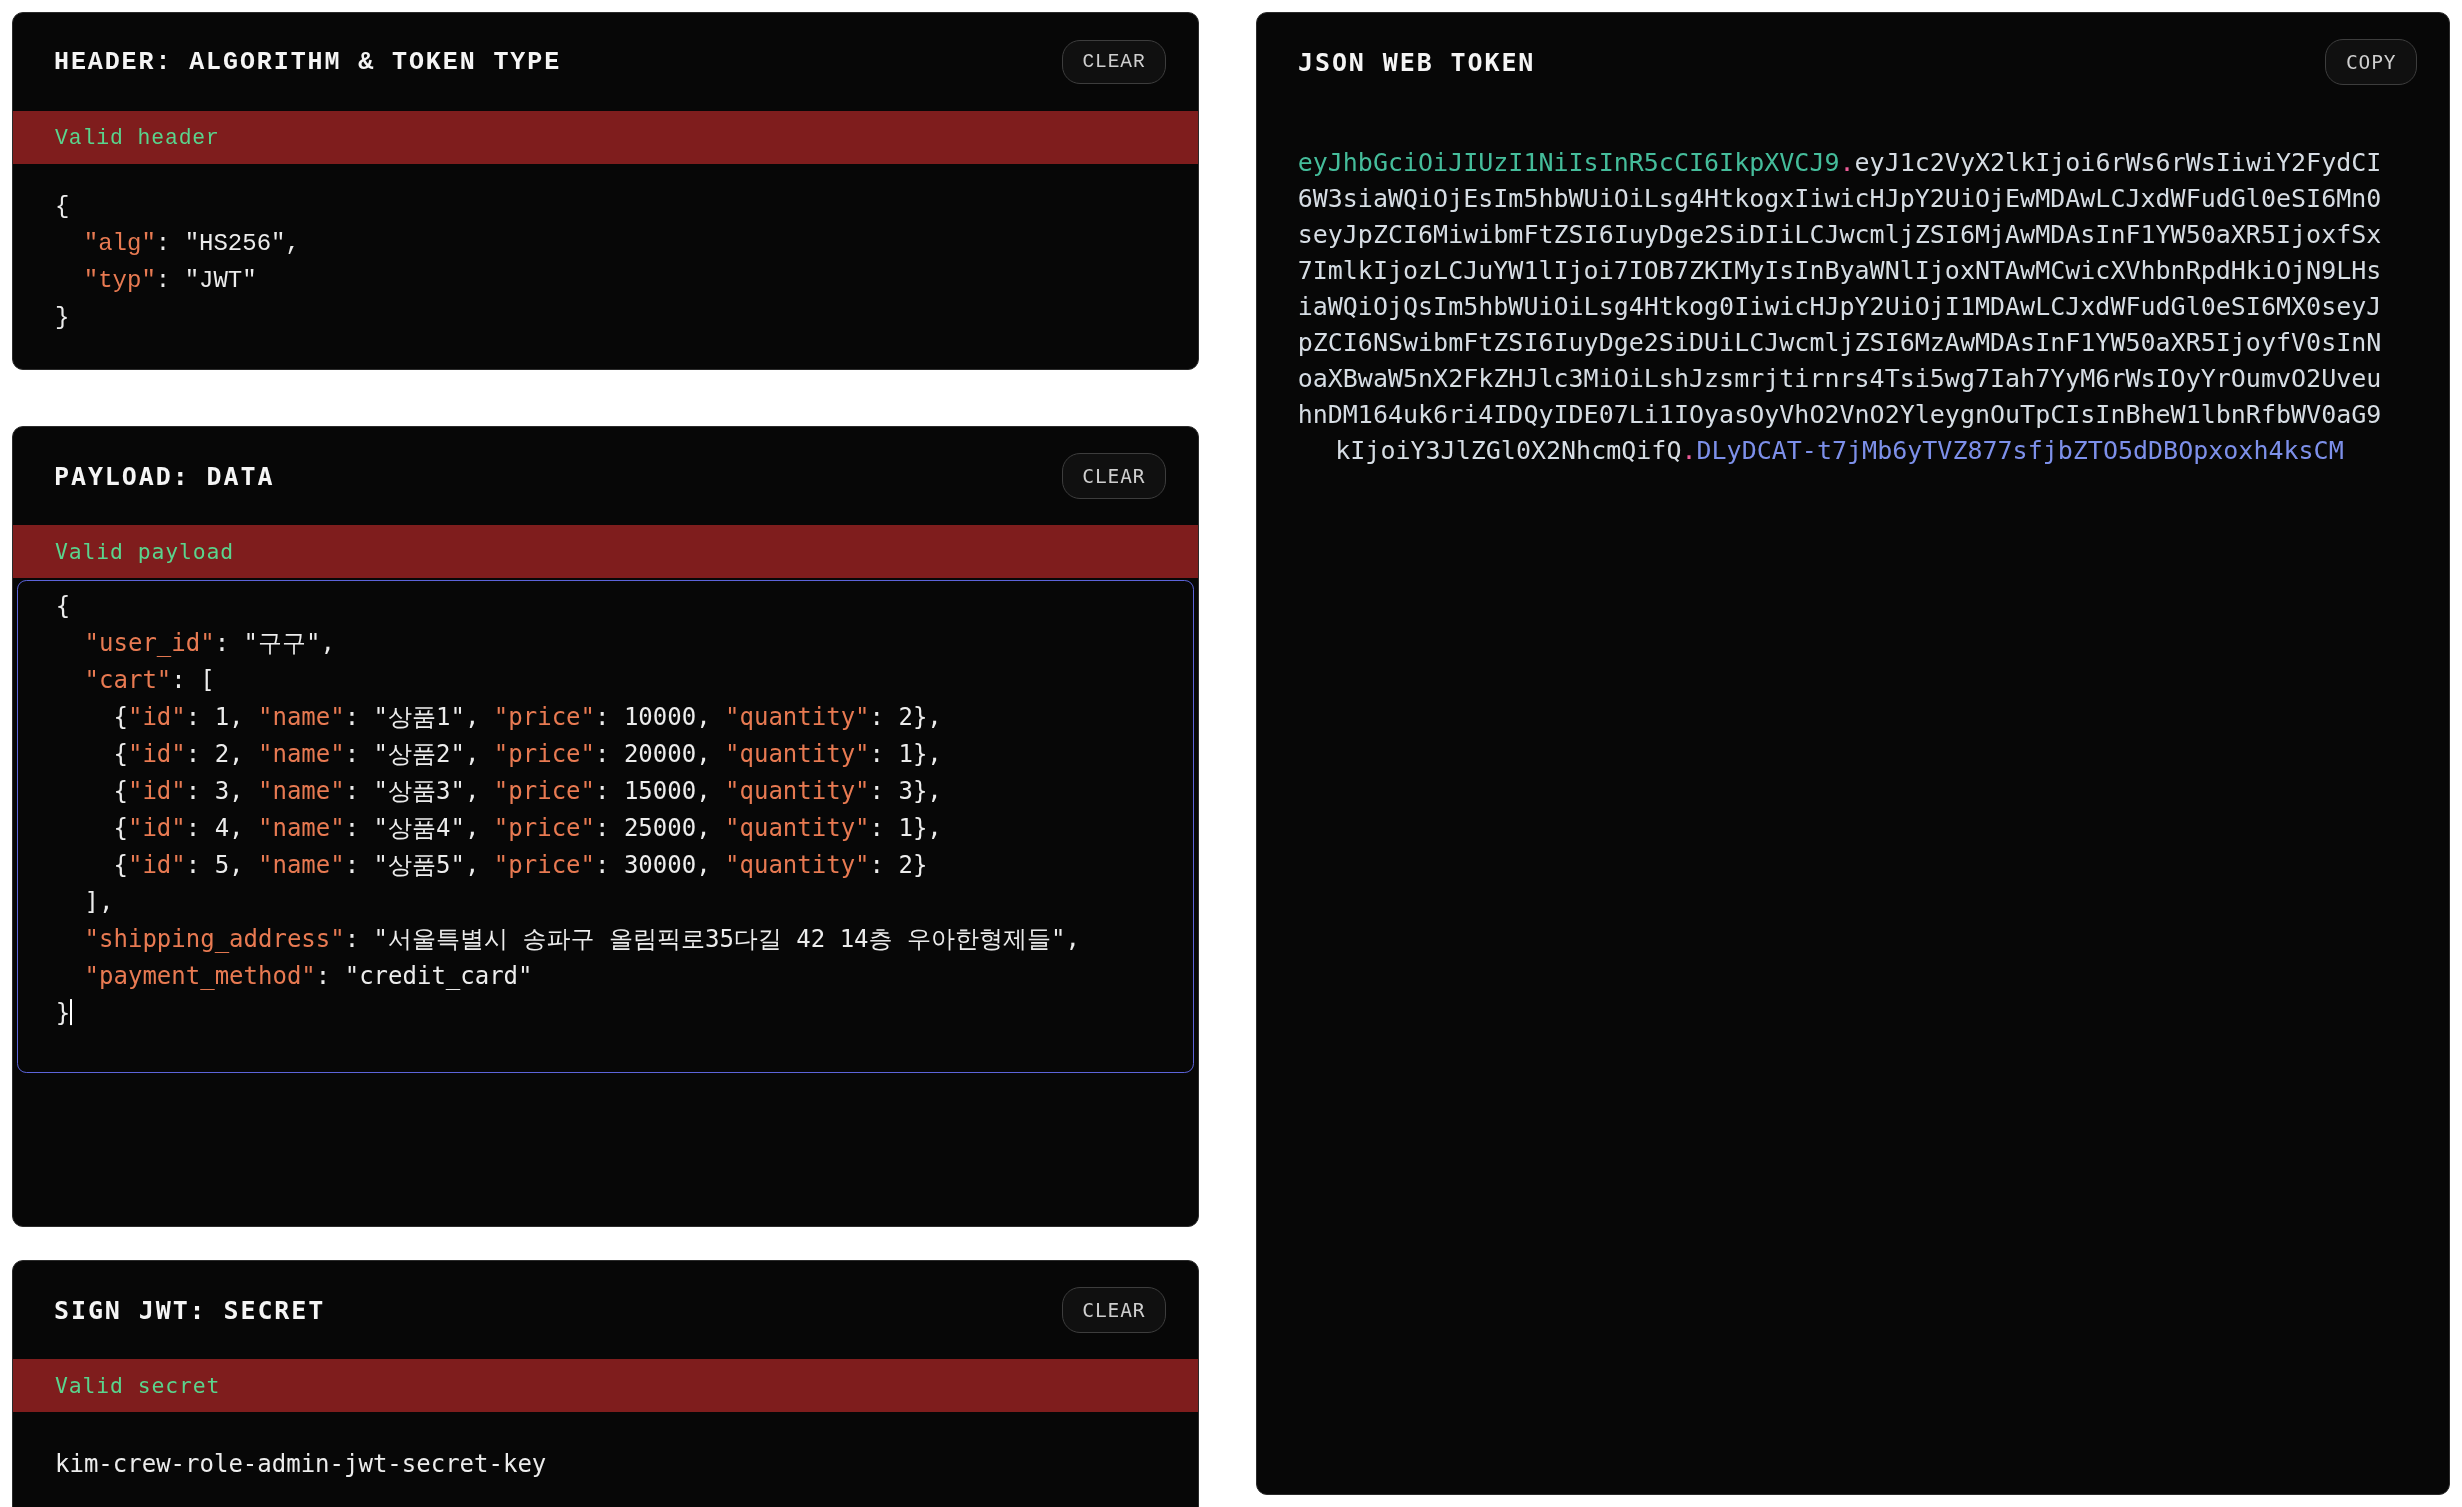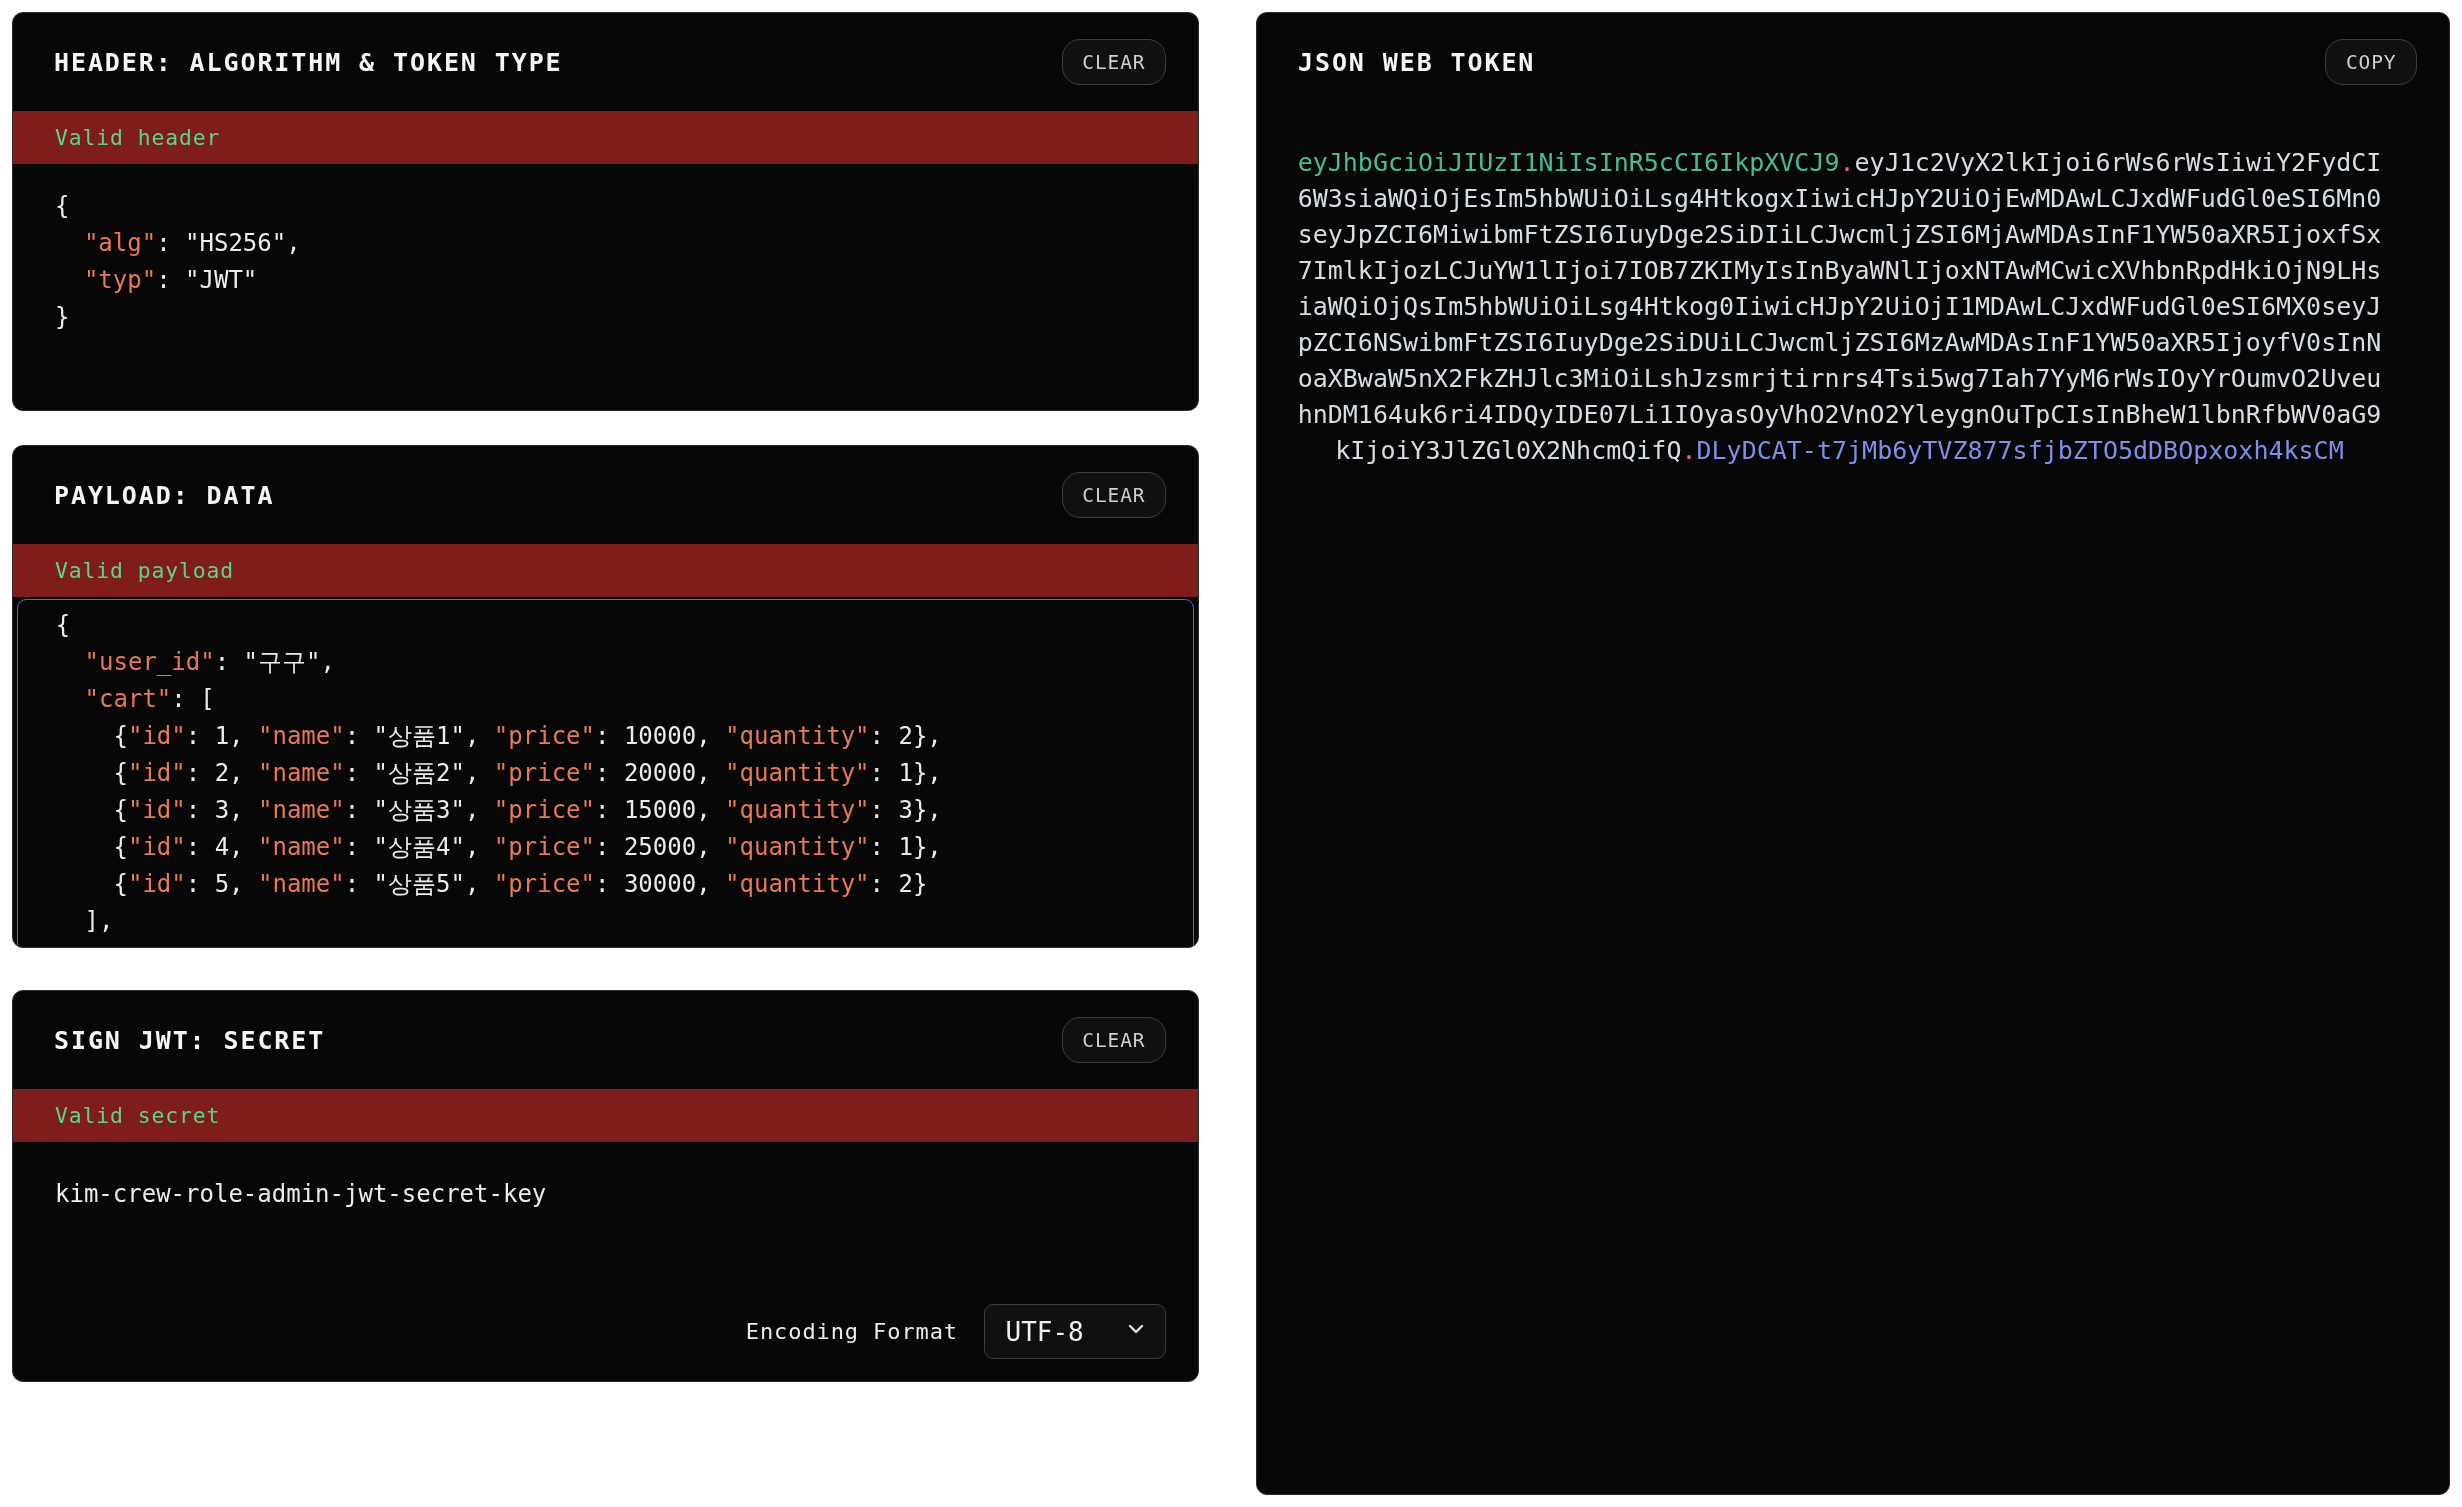--- a/index.html
+++ b/index.html
@@ -48,22 +48,22 @@
   .select-box svg { flex:0 0 auto; }
 
   .token-area { padding:34px 37px; width:1165px; }
   .token-text { font-size:25px; line-height:36px; word-break:break-all;
                 white-space:pre-wrap; width:1091px;text-align:center; }
   .seg-header  { color:#45bd9b; }
   .seg-dot     { color:#ee5d99; }
   .seg-payload { color:#d6dde4; }
   .seg-sig     { color:#7d90ea; }
 
-  .p1 { height:399px; margin-bottom:34px; }
-  .p2 { height:503px; margin-bottom:42px; }
+  .p1 { height:358px; margin-bottom:56px;font-family:Liberation Mono, monospace; }
+  .p2 { height:801px; margin-bottom:33px; }
   .p3 { height:392px; }
 </style>
 </head>
 <body>
 
 <div class="col-left">
 
   <section class="panel p1">
     <div class="panel-header">
       <div class="panel-title">HEADER: ALGORITHM &amp; TOKEN TYPE</div>

